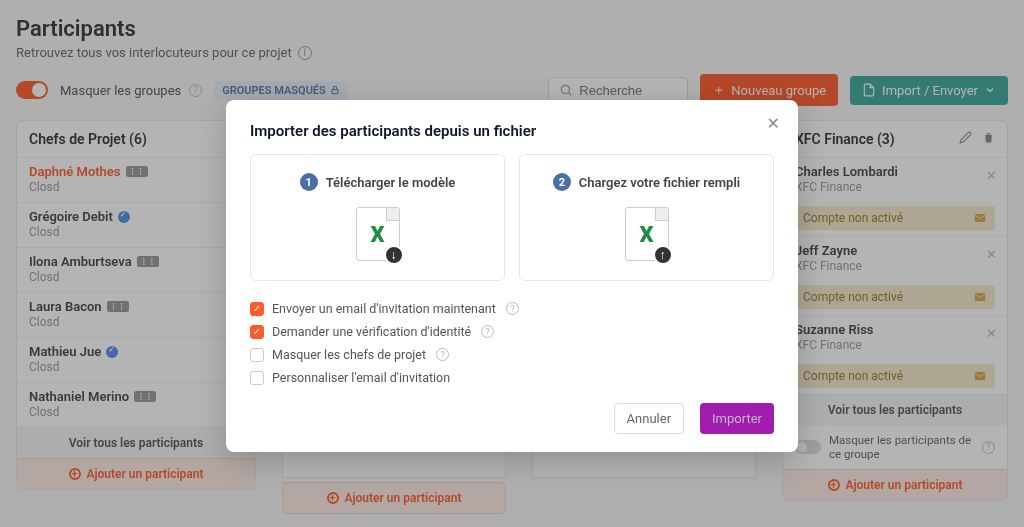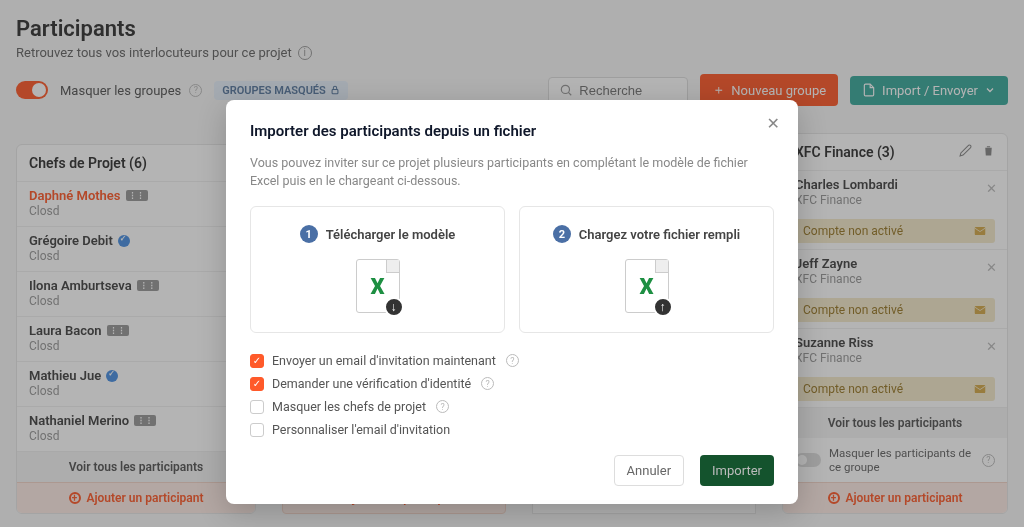--- a/index.html
+++ b/index.html
@@ -27,21 +27,21 @@
   .mask-label { color:#555; display:flex; align-items:center; gap:6px;}
   .badge-masked {
     background:#e6f0fa; color:#5a7aa0; font-size:11px; padding:3px 8px; border-radius:4px; display:flex; align-items:center; gap:4px; font-weight:600;
   }
   .search-box { margin-left:auto; display:flex; align-items:center; background:#fff; border:1px solid #ddd; border-radius:4px; padding:5px 10px; width:140px;}
   .search-box input { border:none; outline:none; font-size:13px; flex:1; width:100%;}
   .search-box svg { margin-right:6px; flex-shrink:0;}
   .btn { display:flex; align-items:center; gap:6px; padding:7px 12px; border-radius:4px; font-size:13px; cursor:pointer; white-space:nowrap;}
   .btn-orange { background:#ff5a2a; color:#fff;}
   .btn-teal { background:#3ba99c; color:#fff;}
-  .columns { display:flex; gap:26px; align-items:flex-end;}
+  .columns { display:flex; gap:26px; align-items:flex-start;}
   .card {
     background:#fff; border:1px solid #e6e6e6; border-radius:6px; width:240px; flex-shrink:0; overflow:hidden;
   }
   .card-wide { width:226px;}
   .card-header { display:flex; align-items:center; padding:10px 12px; font-weight:600; font-size:14px; color:#333;}
   .card-header .spacer{flex:1;}
   .card-header .icon-btn { color:#999; margin-left:10px; cursor:pointer; font-size:13px;}
   .row { padding:6px 12px 8px 12px; border-top:1px solid #f0f0f0; position:relative;}
   .row .name { font-weight:600; color:#444; display:flex; align-items:center; gap:5px; font-size:13px;}
   .row .name.highlight { color:#ff5a2a;}
@@ -76,21 +76,21 @@
   .excel-icon .sheet::before{content:""; position:absolute; top:0; right:0; width:12px; height:12px; background:#eee; border-left:1px solid #ccc; border-bottom:1px solid #ccc;}
   .excel-icon .x { position:absolute; left:50%; top:50%; transform:translate(-50%,-50%); font-weight:900; font-size:22px; color:#1d8f42;}
   .excel-icon .circ { position:absolute; right:-4px; bottom:-4px; width:20px; height:20px; background:#333; color:#fff; border:2px solid #fff; border-radius:50%; display:flex; align-items:center; justify-content:center; font-size:12px;}
   .checks { display:flex; flex-direction:column; gap:8px; margin-bottom:18px;}
   .check-row { display:flex; align-items:center; gap:8px; font-size:12.5px; color:#555;}
   .chk { width:14px; height:14px; border-radius:3px; border:1px solid #ccc; display:inline-flex; align-items:center; justify-content:center; flex-shrink:0;}
   .chk.on { background:#ff5a2a; border-color:#ff5a2a; color:#fff; font-size:10px;}
   .q { width:13px; height:13px; border:1px solid #bbb; color:#bbb; border-radius:50%; display:inline-flex; align-items:center; justify-content:center; font-size:9px; margin-left:2px;}
   .modal-actions { display:flex; justify-content:flex-end; gap:16px;}
   .btn-outline { border:1px solid #ddd; background:#fff; color:#666;}
-  .btn-disabled { background:#14532d; color:#bbb; cursor:not-allowed;text-align:center;}
+  .btn-disabled { background:#a21caf; color:#bbb; cursor:not-allowed;text-align:center;}
 
   
   .ghost-col { width:240px; }
   .ghost-body { height:320px; border:1px solid #e6e6e6; border-top:none; background:#fdfdfd;}
   .ghost-add { margin-top:4px;}
 
 </style>
 </head>
 <body>
 
@@ -285,21 +285,20 @@
         <span>Ajouter un participant</span>
       </div>
     </div>
   </div>
 </div>
 
 <div class="overlay">
   <div class="modal">
     <div class="modal-close">✕</div>
     <div class="modal-title">Importer des participants depuis un fichier</div>
-    <div class="modal-desc">Vous pouvez inviter sur ce projet plusieurs participants en complétant le modèle de fichier Excel puis en le chargeant ci-dessous.</div>
 
     <div class="step-cards">
       <div class="step-card">
         <div class="step-head">
           <span class="step-num">1</span>
           <span>Télécharger le modèle</span>
         </div>
         <div class="excel-icon">
           <div class="sheet"></div>
           <div class="x">X</div>

